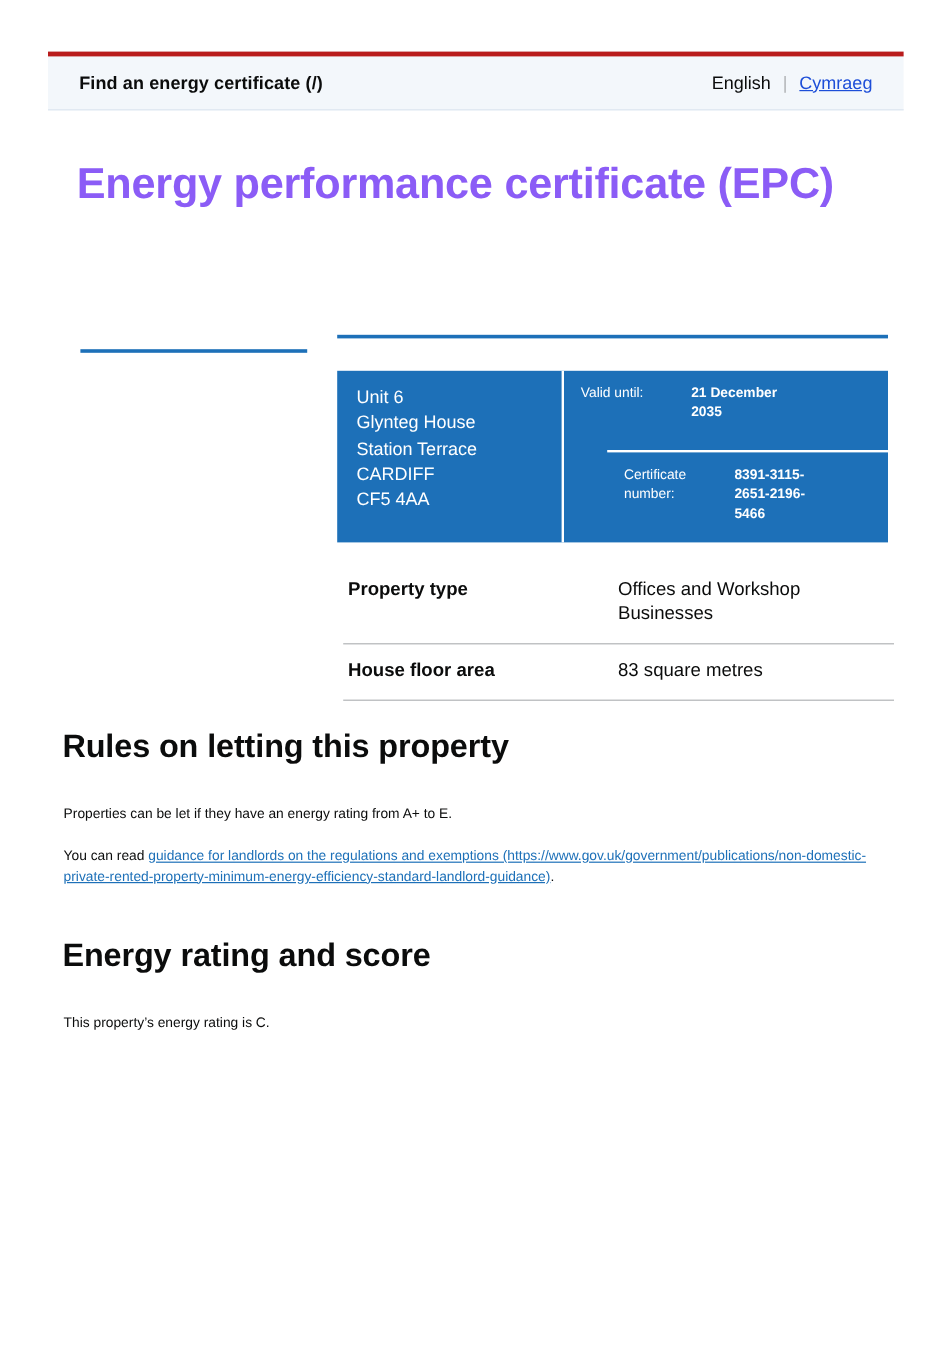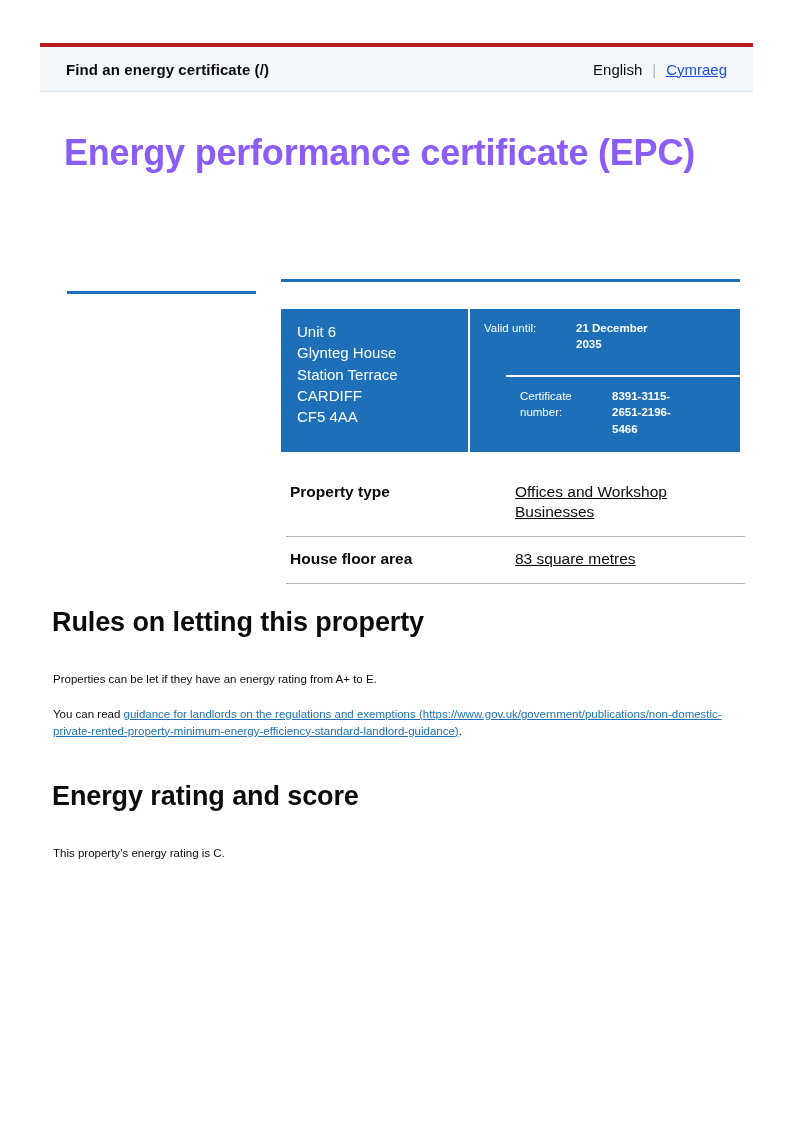--- a/index.html
+++ b/index.html
@@ -188,21 +188,20 @@
     font-weight: bold;
     vertical-align: top;
     padding: 12px 10px 14px 4px;
     width: 215px;
     line-height: 1.3;
   }
   .detail-table td {
     vertical-align: top;
     padding: 12px 6px 14px 0;
     line-height: 1.3;
-    text-decoration: underline;
   }
 
   
   h2.section {
     position: absolute;
     left: 52px;
     margin: 0;
     font-size: 27px;
     font-weight: bold;
     color: #0b0c0c;

